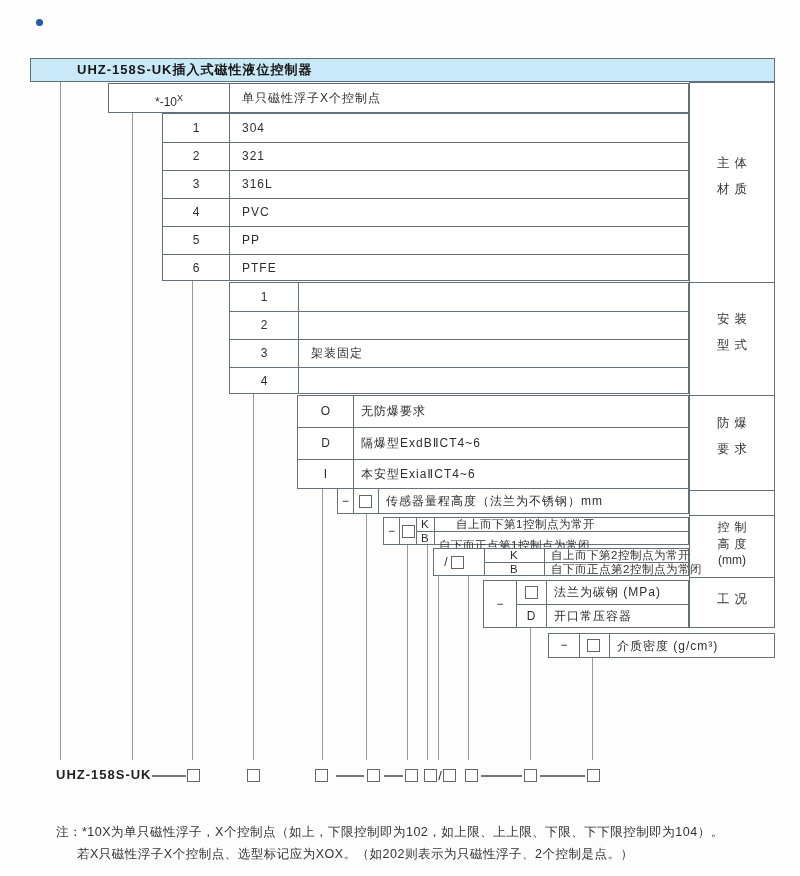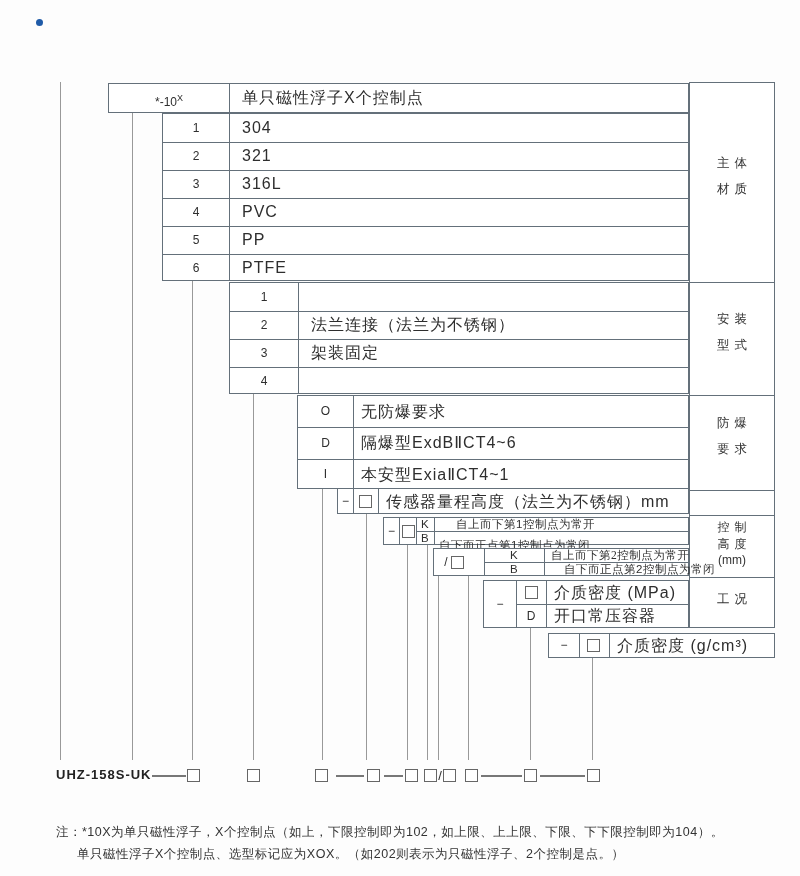--- a/index.html
+++ b/index.html
@@ -3,21 +3,21 @@
 <meta charset="utf-8">
 <style>
   html,body{margin:0;padding:0;background:#fff;}
   #stage{
     position:relative;width:800px;height:876px;background:#fdfdfd;overflow:hidden;
     font-family:"Liberation Sans","DejaVu Sans",sans-serif;
   }
   .box{position:absolute;border:1px solid #64707a;background:#fff;box-sizing:border-box;}
   .vl{position:absolute;top:0;bottom:0;width:1px;background:#64707a;}
   .hl{position:absolute;left:0;right:0;height:1px;background:#64707a;}
-  .txt{position:absolute;font-size:16px;color:#2e2e2e;white-space:nowrap;letter-spacing:1px;}
+  .txt{position:absolute;font-size:12px;color:#2e2e2e;white-space:nowrap;letter-spacing:1px;}
   .ctr{position:absolute;text-align:center;font-size:12px;color:#2e2e2e;}
   .chk{position:absolute;width:13px;height:13px;border:1px solid #666;background:#fff;box-sizing:border-box;}
   .conn{position:absolute;width:1px;background:#999;}
   .cdash{position:absolute;height:1.5px;background:#777;}
   .glabel{position:absolute;left:0;width:100%;text-align:center;color:#333;font-size:12.5px;
           letter-spacing:5px;text-indent:5px;white-space:nowrap;}
   .small{font-size:11.5px;letter-spacing:0.5px;}
   .title-bullet{position:absolute;left:36px;top:19px;width:7px;height:7px;border-radius:50%;background:#1f5ba8;}
   .page-title{position:absolute;left:52px;top:7px;font-size:19px;font-weight:bold;color:#1f5ba8;letter-spacing:2px;}
   .hdr{position:absolute;left:30px;top:58px;width:745px;height:24px;background:#c9e8f8;
@@ -28,20 +28,23 @@
   .note{position:absolute;font-size:12.5px;color:#333;letter-spacing:0.5px;white-space:nowrap;}
   sup{font-size:9px;}
 </style>
 </head>
 <body>
 
 <div id="stage">
 
   <div class="title-bullet"></div>
 
+  <div class="hdr">
+    <span>UHZ-158S-UK插入式磁性液位控制器</span>
+  </div>
 
   <div class="box" style="left:689px;top:82px;width:86px;height:546px;">
     <div class="hl" style="top:199px;"></div>
     <div class="hl" style="top:312px;"></div>
     <div class="hl" style="top:407px;"></div>
     <div class="hl" style="top:432px;"></div>
     <div class="hl" style="top:494px;"></div>
     <div class="glabel" style="top:72px;">主体</div>
     <div class="glabel" style="top:98px;">材质</div>
     <div class="glabel" style="top:228px;">安装</div>
@@ -81,36 +84,35 @@
     <div class="txt" style="left:79px;top:140px;line-height:28px;">PTFE</div>
   </div>
 
   <div class="box" style="left:229px;top:282px;width:460px;height:112px;">
     <div class="vl" style="left:68px;"></div>
     <div class="hl" style="top:28px;"></div>
     <div class="hl" style="top:56px;"></div>
     <div class="hl" style="top:84px;"></div>
     <div class="ctr" style="left:0;top:0;width:68px;line-height:28px;">1</div>
     <div class="ctr" style="left:0;top:28px;width:68px;line-height:28px;">2</div>
-    <div class="txt" style="left:81px;top:28px;line-height:28px;">法兰连接（法兰为不锈钢）</div>
     <div class="ctr" style="left:0;top:56px;width:68px;line-height:28px;">3</div>
     <div class="txt" style="left:81px;top:56px;line-height:28px;">架装固定</div>
     <div class="ctr" style="left:0;top:84px;width:68px;line-height:28px;">4</div>
   </div>
 
   <div class="box" style="left:297px;top:395px;width:392px;height:94px;">
     <div class="vl" style="left:55px;"></div>
     <div class="hl" style="top:31px;"></div>
     <div class="hl" style="top:63px;"></div>
     <div class="ctr" style="left:0;top:0;width:55px;line-height:31px;">O</div>
     <div class="txt" style="left:63px;top:0;line-height:31px;">无防爆要求</div>
     <div class="ctr" style="left:0;top:31px;width:55px;line-height:32px;">D</div>
     <div class="txt" style="left:63px;top:31px;line-height:32px;">隔爆型ExdBⅡCT4~6</div>
     <div class="ctr" style="left:0;top:63px;width:55px;line-height:31px;">I</div>
-    <div class="txt" style="left:63px;top:63px;line-height:31px;">本安型ExiaⅡCT4~1</div>
+    <div class="txt" style="left:63px;top:63px;line-height:31px;">本安型ExiaⅡCT4~6</div>
   </div>
 
   <div class="box" style="left:337px;top:488px;width:352px;height:26px;">
     <div class="vl" style="left:15px;"></div>
     <div class="vl" style="left:40px;"></div>
     <div class="ctr" style="left:0;top:0;width:15px;line-height:24px;">−</div>
     <div class="chk" style="left:21px;top:6px;"></div>
     <div class="txt" style="left:48px;top:0;line-height:25px;">传感器量程高度（法兰为不锈钢）mm</div>
   </div>
 
@@ -127,32 +129,32 @@
     <div class="txt small" style="left:55px;top:13px;line-height:14px;margin-top:7px;">自下而正点第1控制点为常闭</div>
   </div>
 
   <div class="box" style="left:433px;top:548px;width:256px;height:28px;">
     <div class="vl" style="left:50px;"></div>
     <div class="vl" style="left:110px;"></div>
     <div class="hl" style="top:13px;left:50px;"></div>
     <div class="ctr" style="left:6px;top:0;width:12px;line-height:26px;">/</div>
     <div class="chk" style="left:17px;top:7px;"></div>
     <div class="ctr small" style="left:50px;top:0;width:60px;line-height:13px;">K</div>
-    <div class="txt small" style="left:117px;top:0;line-height:13px;font-family:Liberation Serif, serif;">自上而下第2控制点为常开</div>
+    <div class="txt small" style="left:117px;top:0;line-height:13px;">自上而下第2控制点为常开</div>
     <div class="ctr small" style="left:50px;top:13px;width:60px;line-height:14px;">B</div>
-    <div class="txt small" style="left:117px;top:13px;line-height:14px;margin-left:13px;">自下而正点第2控制点为常闭</div>
+    <div class="txt small" style="left:117px;top:13px;line-height:14px;">自下而正点第2控制点为常闭</div>
   </div>
 
   <div class="box" style="left:483px;top:580px;width:206px;height:48px;">
     <div class="vl" style="left:32px;"></div>
     <div class="vl" style="left:62px;"></div>
     <div class="hl" style="top:23px;left:32px;"></div>
     <div class="ctr" style="left:0;top:0;width:32px;line-height:46px;">−</div>
     <div class="chk" style="left:41px;top:5px;"></div>
-    <div class="txt" style="left:70px;top:0;line-height:23px;">介质密度 (MPa)</div>
+    <div class="txt" style="left:70px;top:0;line-height:23px;">法兰为碳钢 (MPa)</div>
     <div class="ctr" style="left:32px;top:23px;width:30px;line-height:24px;">D</div>
     <div class="txt" style="left:70px;top:23px;line-height:24px;">开口常压容器</div>
   </div>
 
   <div class="box" style="left:548px;top:633px;width:227px;height:25px;">
     <div class="vl" style="left:30px;"></div>
     <div class="vl" style="left:60px;"></div>
     <div class="ctr" style="left:0;top:0;width:30px;line-height:23px;">−</div>
     <div class="chk" style="left:38px;top:5px;"></div>
     <div class="txt" style="left:68px;top:0;line-height:24px;">介质密度 (g/cm³)</div>
@@ -183,15 +185,15 @@
   <div class="chk" style="left:424px;top:769px;"></div>
   <div class="ctr" style="left:436px;top:768px;width:8px;font-size:13px;">/</div>
   <div class="chk" style="left:443px;top:769px;"></div>
   <div class="chk" style="left:465px;top:769px;"></div>
   <div class="cdash" style="left:481px;top:775px;width:41px;"></div>
   <div class="chk" style="left:524px;top:769px;"></div>
   <div class="cdash" style="left:540px;top:775px;width:45px;"></div>
   <div class="chk" style="left:587px;top:769px;"></div>
 
   <div class="note" style="left:56px;top:824px;">注：*10X为单只磁性浮子，X个控制点（如上，下限控制即为102，如上限、上上限、下限、下下限控制即为104）。</div>
-  <div class="note" style="left:77px;top:846px;">单只磁性浮子X个控制点、选型标记应为XOX。（如202则表示为只磁性浮子、2个控制是点。）</div>
+  <div class="note" style="left:77px;top:846px;">若X只磁性浮子X个控制点、选型标记应为XOX。（如202则表示为只磁性浮子、2个控制是点。）</div>
 
 </div>
 
 </body></html>

